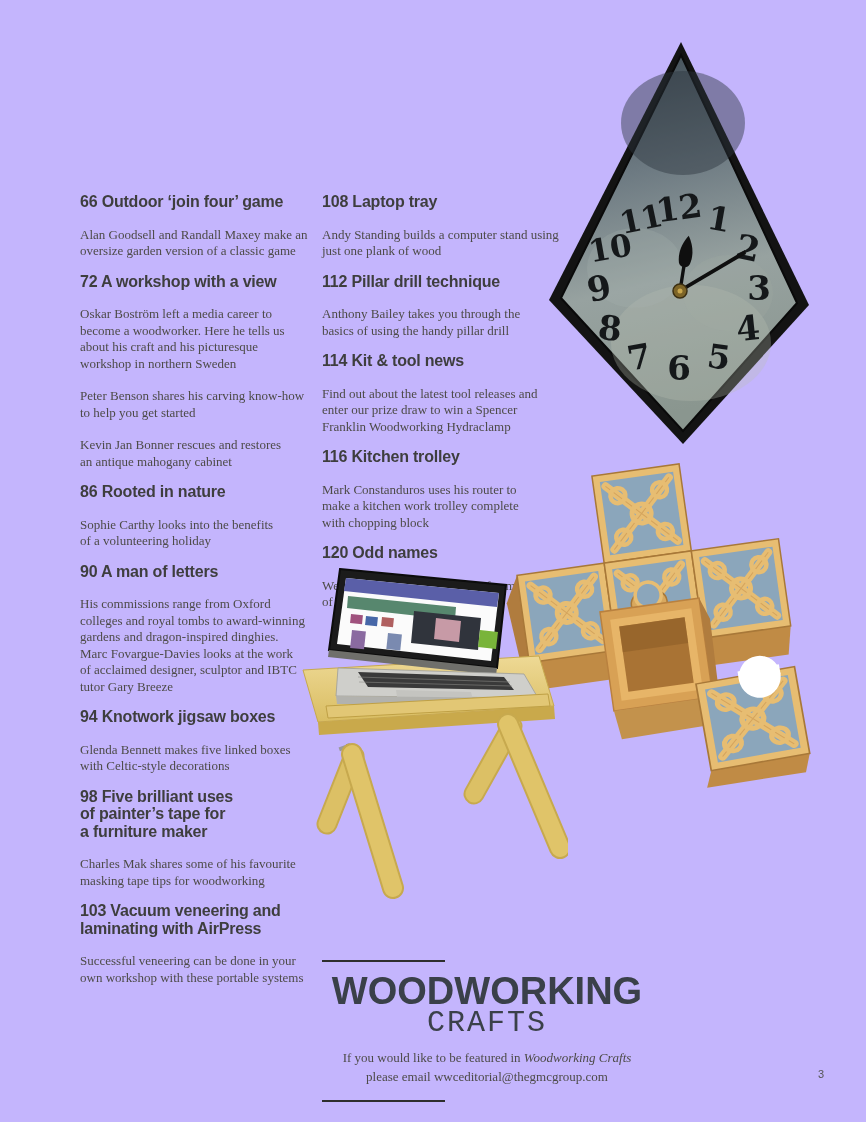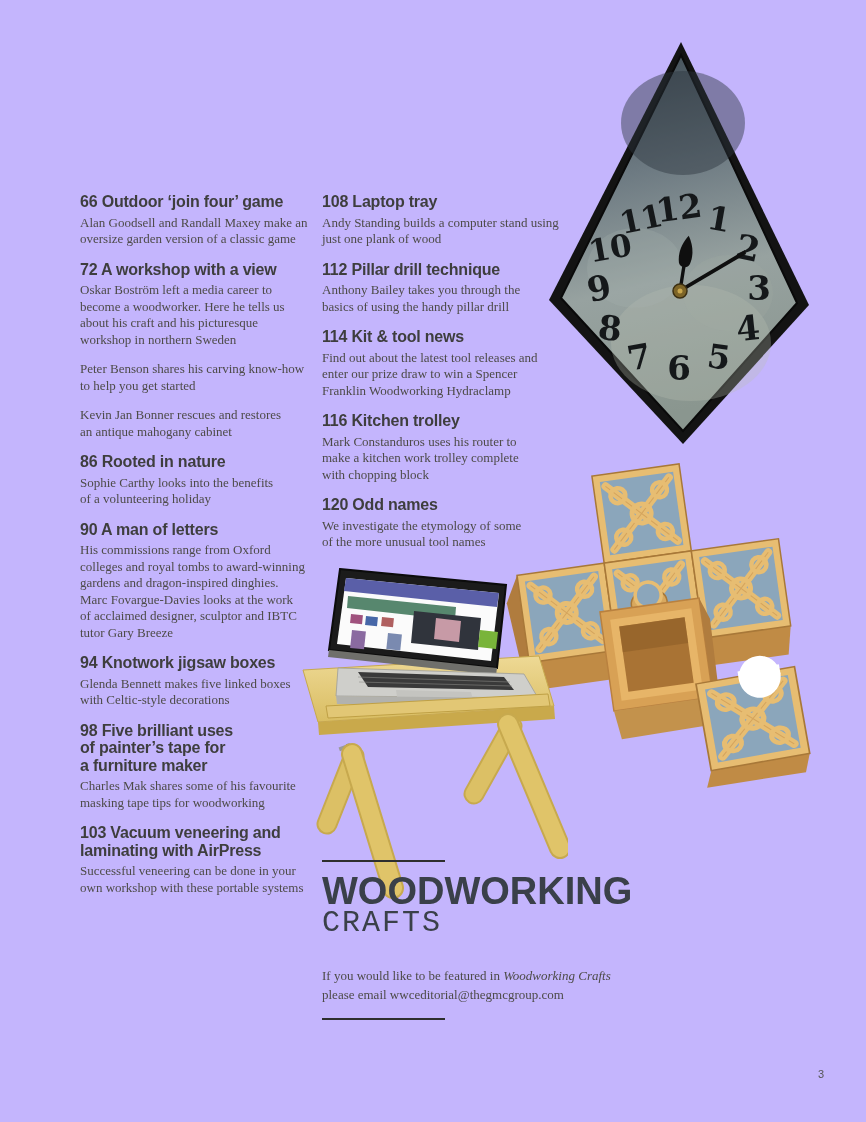--- a/index.html
+++ b/index.html
@@ -12,38 +12,38 @@
   .col{position:absolute;top:193px;width:242px;}
   .col-left{left:80px;}
   .col-right{left:322px;width:238px;}
   .entry{margin:0 0 13px 0;}
   .entry-title{
     margin:0;font-family:"Liberation Sans",sans-serif;
     font-weight:700;font-size:16px;line-height:17.5px;
     letter-spacing:-0.2px;color:#3e3e3e;white-space:pre-line;
   }
   .entry-desc{
-    margin:4px 0 0 0;font-size:13px;line-height:16.5px;
+    margin:16px 0 0 0;font-size:13px;line-height:16.5px;
     color:#4d4b48;white-space:pre-line;
   }
   
-  .footer{position:absolute;left:322px;top:860px;width:330px;}
+  .footer{position:absolute;left:322px;top:960px;width:330px;text-align:center;}
   .rule{height:2px;background:#2e2e2e;width:123px;}
   .rule-top{margin-bottom:12px;}
   .rule-bottom{margin-top:14px;}
   .logo-main{
     font-family:"Liberation Sans",sans-serif;font-weight:700;
     font-size:38px;line-height:34px;color:#3a4049;letter-spacing:0;
   }
   .logo-sub{
     font-family:Liberation Mono, monospace;font-weight:400;
     font-size:30px;line-height:30px;color:#3a4049;letter-spacing:2px;
   }
   .footer-note{
-    margin-top:28px;font-size:13px;line-height:19px;color:#4d4b48;
+    margin-top:10px;font-size:13px;line-height:19px;color:#4d4b48;
   }
   .footer-note .mag{font-style:italic;}
   
   .page-num{
     position:absolute;left:818px;top:1068px;
     font-family:"Liberation Sans",sans-serif;font-size:11px;color:#555;
   }
   
   .photo{position:absolute;pointer-events:none;}
   .photo-clock{left:543px;top:38px;}

